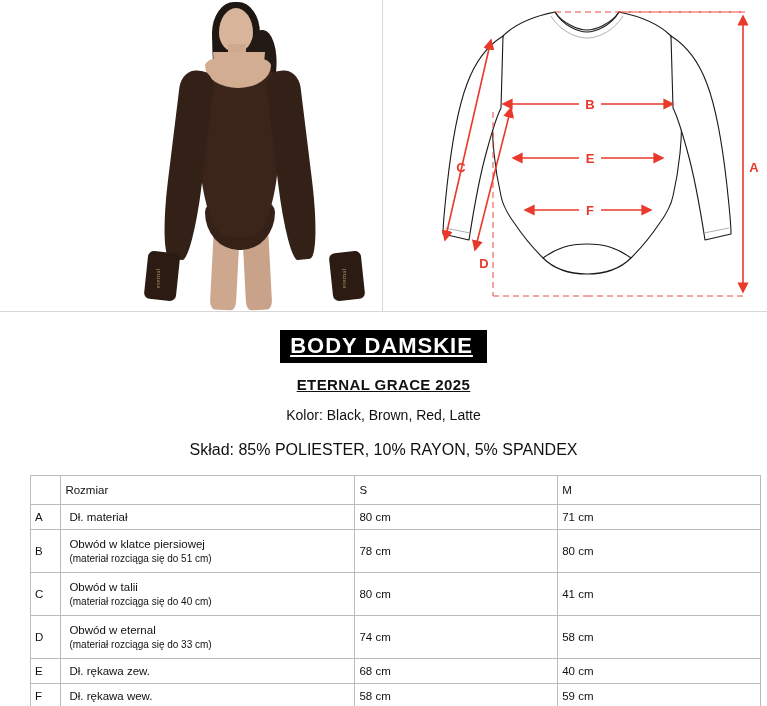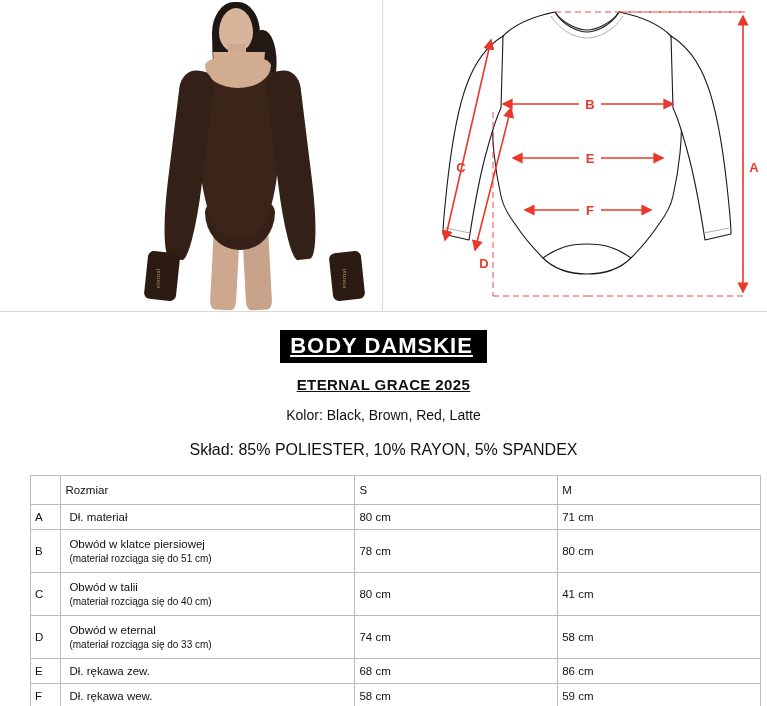--- a/index.html
+++ b/index.html
@@ -383,21 +383,21 @@
           <div>Obwód w eternal</div>
           <div class="sub-note">(materiał rozciąga się do 33 cm)</div>
         </td>
         <td>74 cm</td>
         <td>58 cm</td>
       </tr>
       <tr>
         <td>E</td>
         <td class="name"><span>Dł. rękawa zew.</span></td>
         <td>68 cm</td>
-        <td>86 cm</td>
+        <td>40 cm</td>
       </tr>
       <tr>
         <td>F</td>
         <td class="name"><span>Dł. rękawa wew.</span></td>
         <td>58 cm</td>
         <td>59 cm</td>
       </tr>
     </tbody>
   </table>
 

